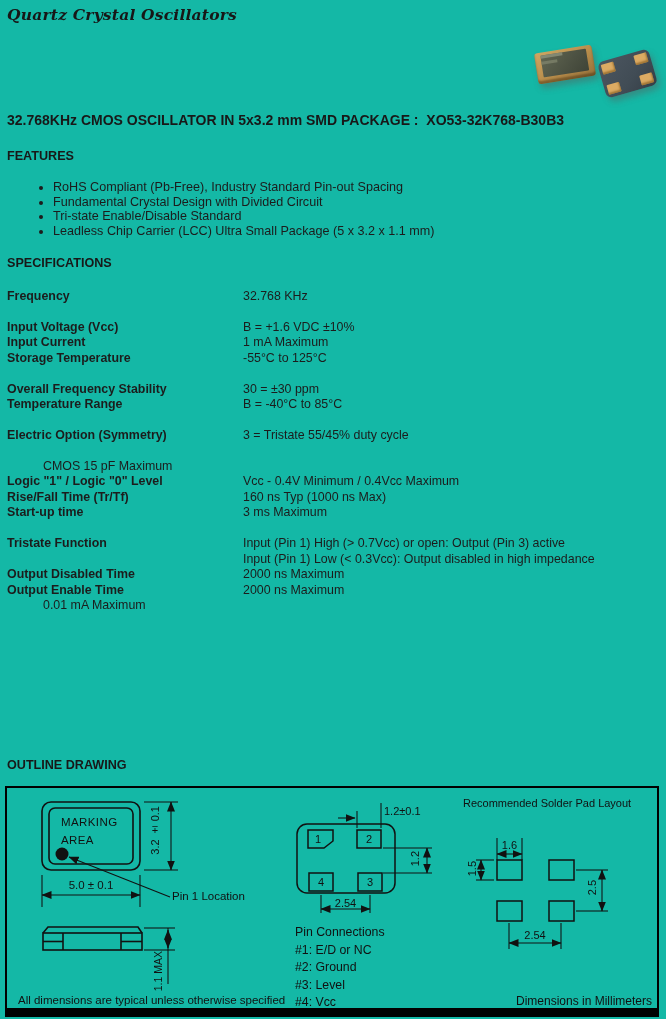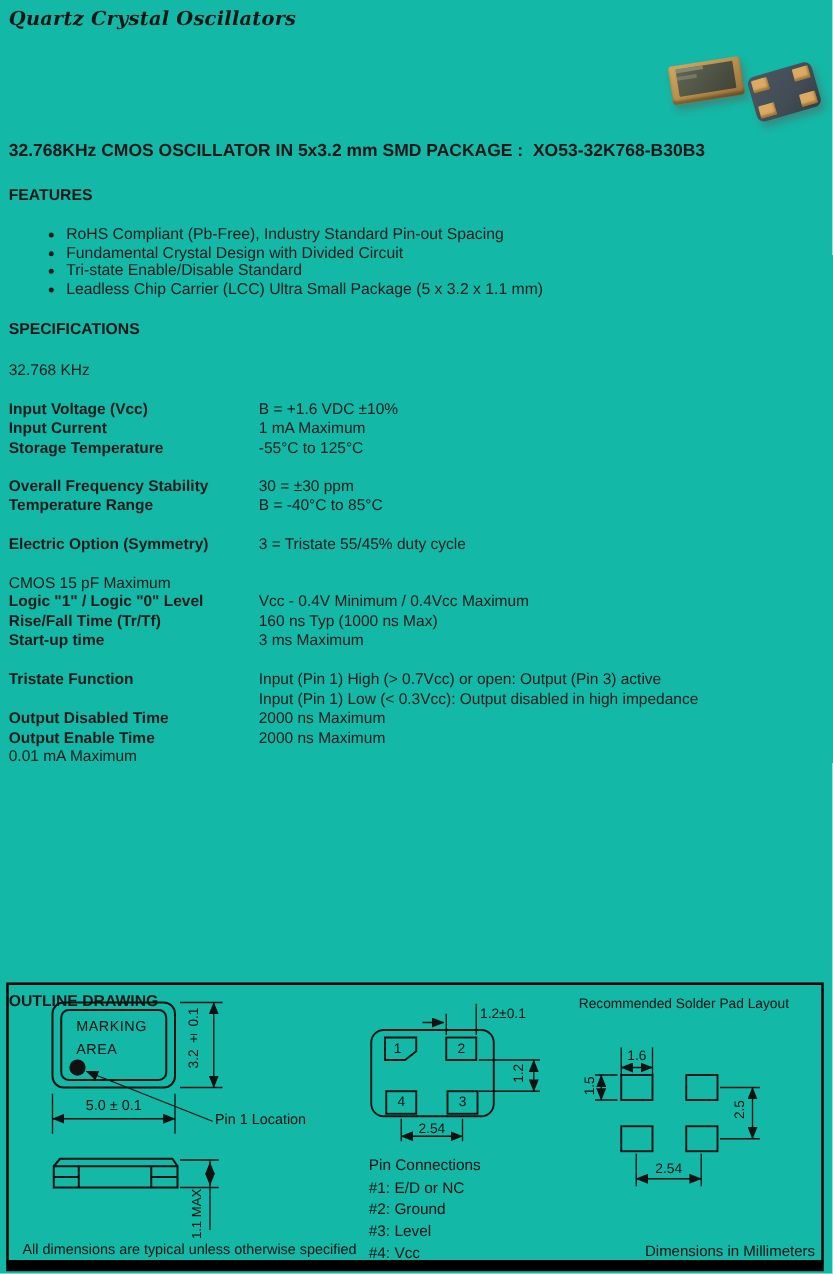--- a/index.html
+++ b/index.html
@@ -22,31 +22,31 @@
             background:linear-gradient(140deg,#4c5660 0%,#414c55 60%,#353e46 100%);
             border-radius:6px;box-shadow:2px 5px 6px rgba(90,90,90,.45);}
   .chip-bottom .pad{position:absolute;width:13px;height:10px;background:#dcab63;
             box-shadow:inset -1px -2px 2px rgba(120,80,20,.6);border-radius:1px;}
   .pad-tl{left:3px;top:3px;} .pad-tr{right:3px;top:3px;}
   .pad-bl{left:3px;bottom:3px;} .pad-br{right:3px;bottom:3px;}
 
   .doc-title{position:absolute;left:7px;top:112px;font-size:14px;font-weight:bold;
              white-space:pre;color:#181818;}
   .sec-h{position:absolute;left:7px;font-size:12.6px;font-weight:bold;color:#181818;}
-  .feat-h{top:149px;} .spec-h{top:256px;text-align:center;} .outline-h{top:794px;}
+  .feat-h{top:149px;} .spec-h{top:256px;text-align:center;} .outline-h{top:758px;}
 
   ul.features{position:absolute;left:36px;top:180px;margin:0;padding-left:17px;
               font-size:12.6px;line-height:14.7px;}
   ul.features li{margin:0;padding:0;}
 
   .specs{position:absolute;left:7px;top:289px;font-size:12.4px;line-height:15.45px;width:640px;}
   .sgroup{margin-bottom:15.45px;}
   .srow{display:flex;}
   .slabel{width:200px;font-weight:bold;flex:none;}
-  .sval{flex:1;}
+  .sval{flex:1;margin-left:36px;}
 
   
   .outline-box{position:absolute;left:5px;top:786px;width:654px;height:231px;
                box-sizing:border-box;border:2px solid #000;border-bottom:9px solid #000;}
   .outline-box svg{position:absolute;left:0;top:0;}
   .d-label{position:absolute;font-size:11px;color:#111;white-space:nowrap;}
   .d-label.c{text-align:center;}
   .vtext{position:absolute;writing-mode:vertical-rl;transform:rotate(180deg);
          font-size:11px;color:#111;white-space:nowrap;}
   .marking{position:absolute;left:54px;top:26px;font-size:11.5px;line-height:17.5px;
@@ -85,20 +85,21 @@
     <li>Fundamental Crystal Design with Divided Circuit</li>
     <li>Tri-state Enable/Disable Standard</li>
     <li>Leadless Chip Carrier (LCC) Ultra Small Package (5 x 3.2 x 1.1 mm)</li>
   </ul>
 
   <div class="sec-h spec-h">SPECIFICATIONS</div>
 
   <div class="specs">
     <div class="sgroup">
       <div class="srow">
+        <div class="slabel">Frequency</div>
         <div class="sval">32.768 KHz</div>
       </div>
     </div>
     <div class="sgroup">
       <div class="srow">
         <div class="slabel">Input Voltage (Vcc)</div>
         <div class="sval">B = +1.6 VDC ±10%</div>
       </div>
       <div class="srow">
         <div class="slabel">Input Current</div>

